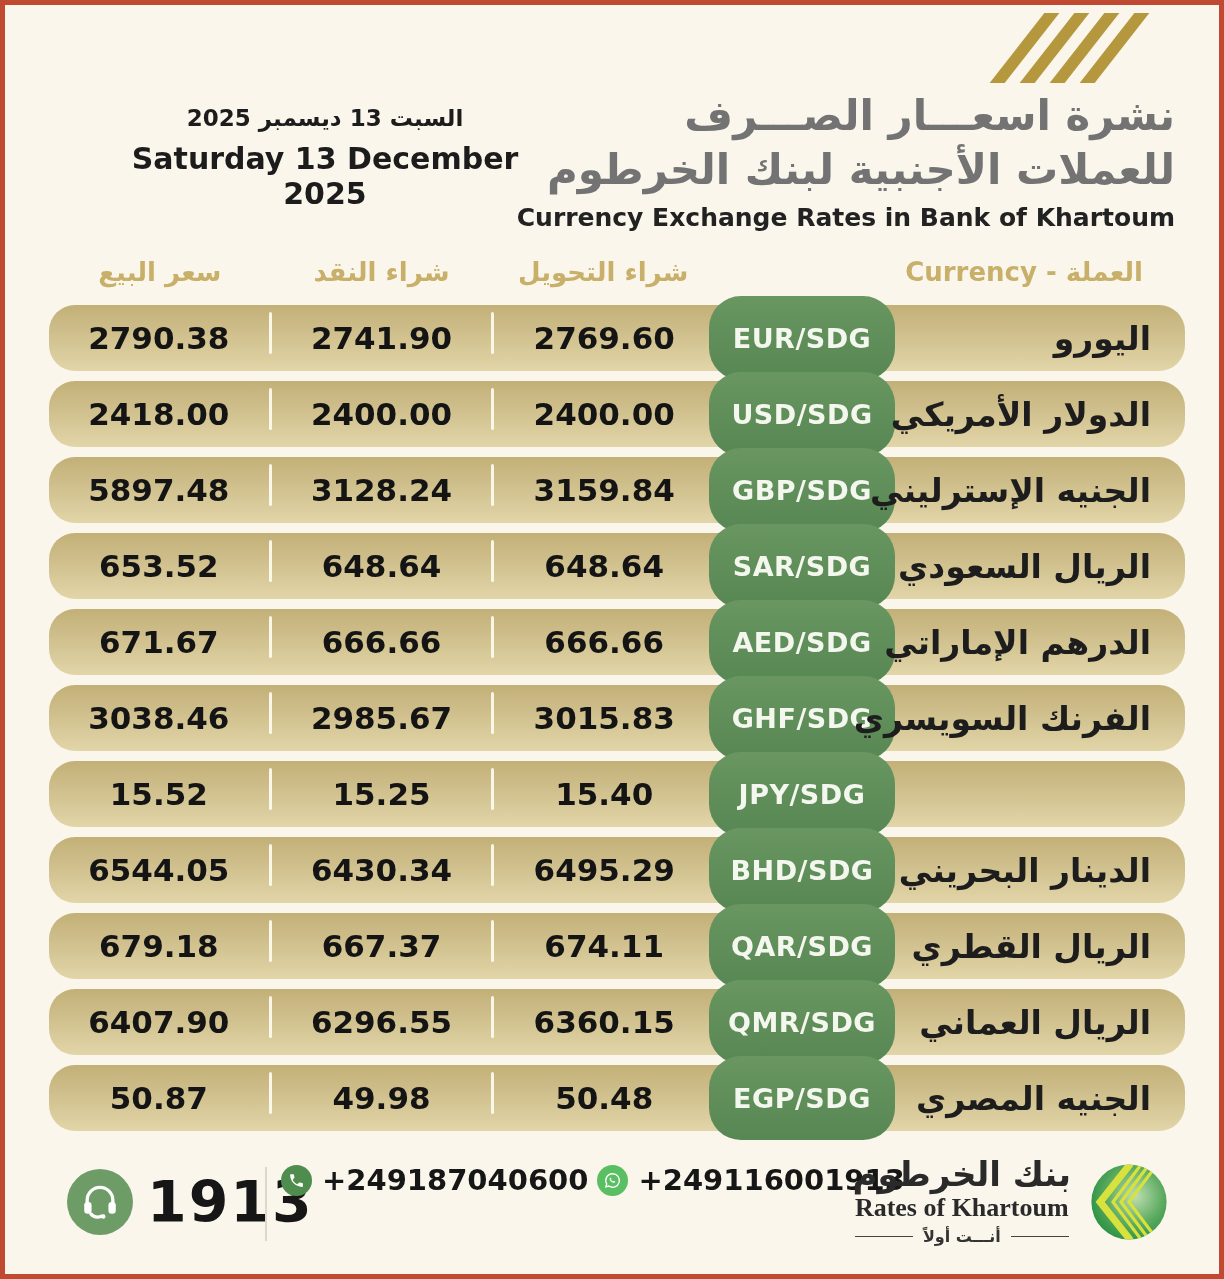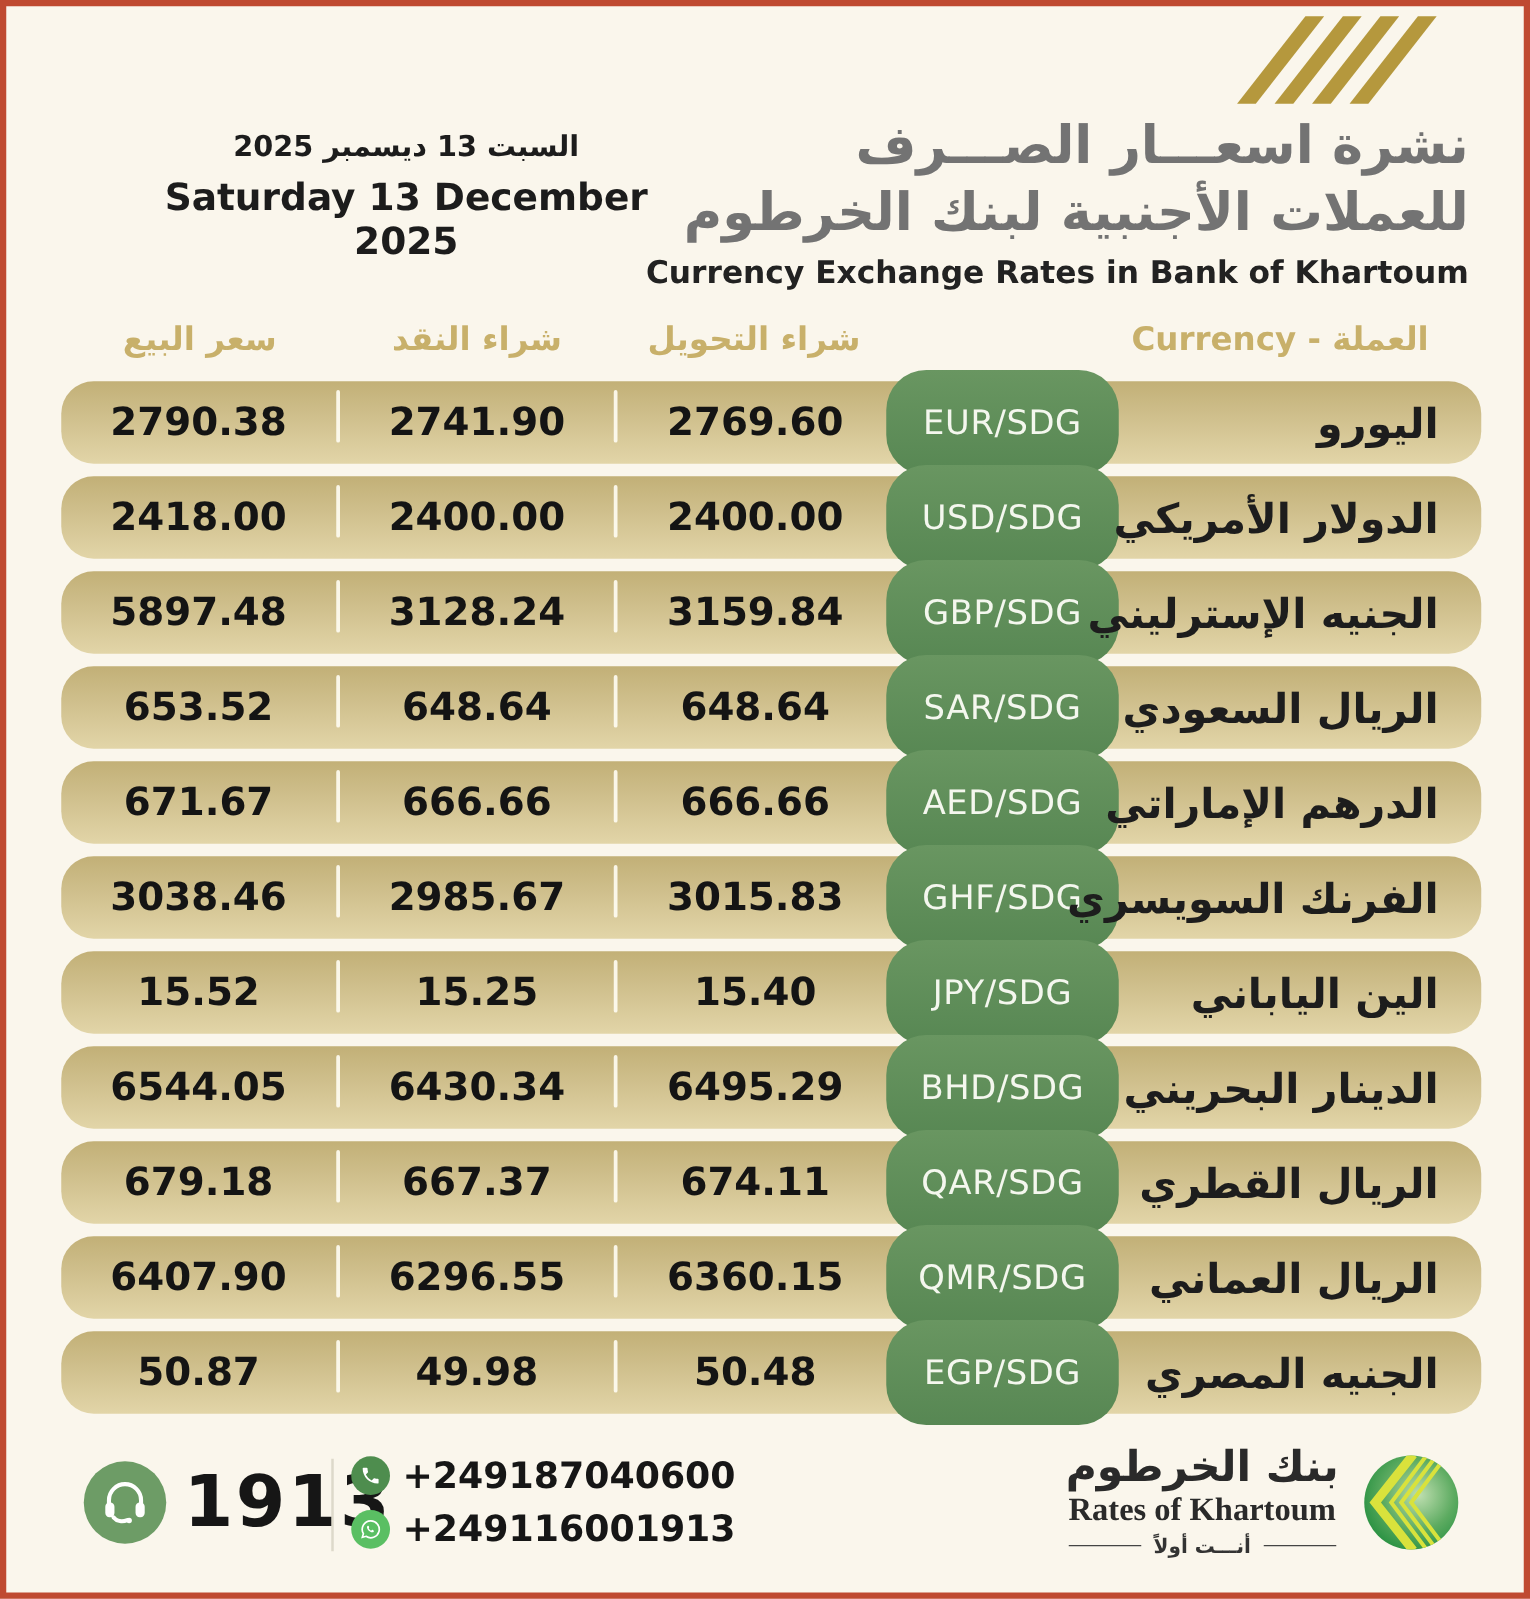--- a/index.html
+++ b/index.html
@@ -48,36 +48,36 @@
   .vals { position:absolute; left:0; top:0; bottom:0; width:665px; display:flex; }
   .val-cell { flex:1; display:flex; align-items:center; justify-content:center;
               font-size:31px; font-weight:bold; color:#141414; }
   .divider { width:3px; height:42px; margin-top:7px; border-radius:2px;
              background:rgba(255,253,243,0.9); }
   .code-pill {
     position:absolute; left:660px; top:-9px; width:186px; height:84px;
     border-radius:32px;
     background:linear-gradient(180deg,#699661 0%,#578753 100%);
     display:flex; align-items:center; justify-content:center;
-    color:#f4f7ee; font-size:27px; font-weight:normal; letter-spacing:.5px;
+    color:#f4f7ee; font-size:27px; font-weight:bold; letter-spacing:.5px;
   }
   .name-ar {
     position:absolute; right:34px; top:0; bottom:0;
     display:flex; align-items:center;
     font-size:33px; font-weight:bold; color:#1d1d1d;
   }
 
   
   .footer { position:absolute; left:44px; right:44px; top:1150px; height:115px; }
   .hotline { position:absolute; left:18px; top:14px; display:flex; align-items:center; gap:14px; }
   .hotline-circle { width:66px; height:66px; border-radius:50%; background:#6d9c66;
                     display:flex; align-items:center; justify-content:center; }
   .hotline-number { font-size:57px; font-weight:bold; letter-spacing:2px; color:#161616; }
   .vline { position:absolute; left:216px; top:12px; height:74px; width:2px; background:#ddd9ca; }
-  .phones { position:absolute; left:232px; top:8px; display:flex; flex-direction:column; gap:9px; }
+  .phones { position:absolute; left:232px; top:8px; display:flex; flex-direction:row; gap:9px; }
   .phone-row { display:flex; align-items:center; gap:10px; }
   .icon-circle { width:31px; height:31px; border-radius:50%;
                  display:flex; align-items:center; justify-content:center; }
   .icon-phone { background:#4e8d4e; }
   .icon-wa { background:#5abf63; }
   .phone-number { font-size:29px; font-weight:bold; color:#161616; }
 
   .bank-logo { position:absolute; right:6px; top:2px; display:flex; align-items:center; gap:18px; }
   .logo-text { text-align:center; }
   .logo-ar { font-size:34px; font-weight:bold; color:#2a2a2a; line-height:1; }
@@ -193,21 +193,20 @@
 
   <div class="rate-row">
     <div class="vals">
       <div class="val-cell">15.52</div>
       <div class="divider"></div>
       <div class="val-cell">15.25</div>
       <div class="divider"></div>
       <div class="val-cell">15.40</div>
     </div>
     <div class="code-pill">JPY/SDG</div>
-    <div class="name-ar" dir="rtl">الين الياباني</div>
   </div>
 
   <div class="rate-row">
     <div class="vals">
       <div class="val-cell">6544.05</div>
       <div class="divider"></div>
       <div class="val-cell">6430.34</div>
       <div class="divider"></div>
       <div class="val-cell">6495.29</div>
     </div>

